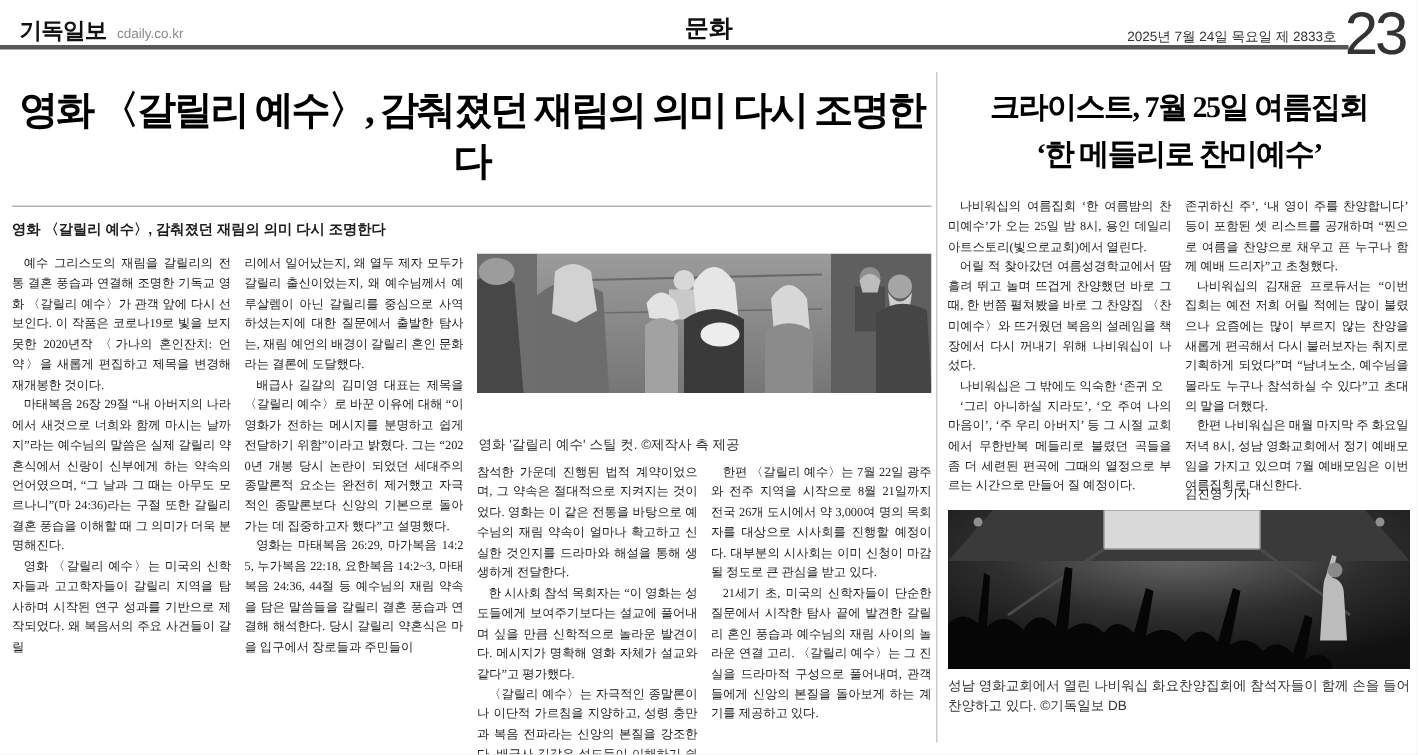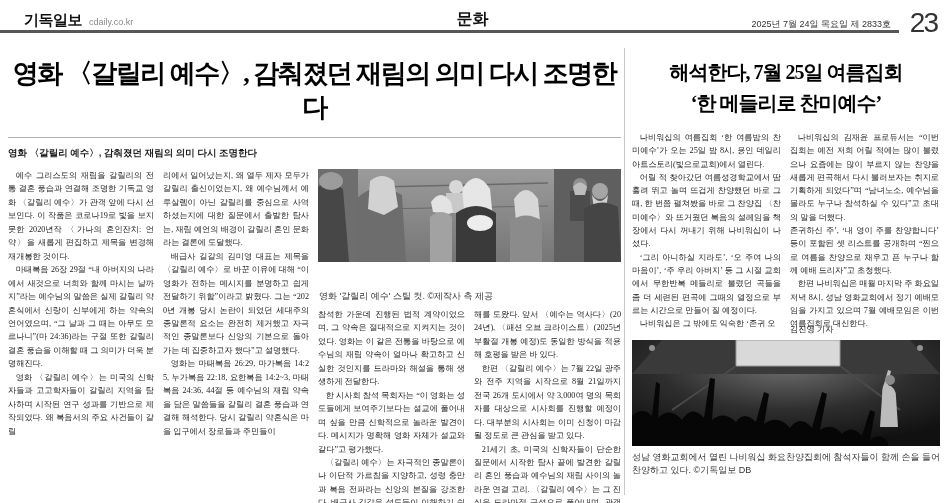--- a/index.html
+++ b/index.html
@@ -1,29 +1,29 @@
 <!DOCTYPE html>
 <html lang="ko"><head>
 <meta charset="utf-8">
 <style>
   html,body{margin:0;padding:0;background:#e9e9e9;}
   .page{width:945px;height:503px;position:relative;background:#ffffff;overflow:hidden;
         font-family:"Liberation Serif","DejaVu Serif",serif;color:#222;margin:0 auto;}
 
   
   .masthead-row{position:absolute;top:5px;left:8px;right:8px;height:30px;}
-  .brand{position:absolute;left:16px;top:6px;font-family:"Liberation Sans",sans-serif;
+  .brand{position:absolute;left:5px;top:6px;font-family:"Liberation Sans",sans-serif;
          font-weight:bold;font-size:15px;color:#111;letter-spacing:-0.5px;}
   .brand-url{font-size:9px;color:#8a8a8a;font-weight:normal;margin-left:7px;letter-spacing:0;}
   .section{position:absolute;left:50%;transform:translateX(-50%);top:4px;
            font-family:"Liberation Sans",sans-serif;font-size:16px;font-weight:bold;color:#111;}
   .dateline{position:absolute;right:46px;top:13px;font-family:"Liberation Sans",sans-serif;
             font-size:9px;color:#333;}
   .pagenum{position:absolute;right:0;top:-2px;font-family:"Liberation Sans",sans-serif;
-           font-size:28px;font-weight:500;color:#333;letter-spacing:-2px;line-height:40px;background:#fff;padding-left:4px;}
+           font-size:40px;font-weight:500;color:#333;letter-spacing:-2px;line-height:40px;background:#fff;padding-left:4px;}
   .header-rule{position:absolute;top:30px;left:0;right:46px;height:3px;background:#54585b;}
 
   
   .divider{position:absolute;left:624px;top:48px;bottom:8px;width:1px;background:#c9c9c9;}
 
   
   .main-article{position:absolute;left:8px;top:44px;width:613px;}
   .m-headline{margin:13px 2px 0;text-align:center;font-size:26px;font-weight:bold;color:#000;
               letter-spacing:-1.5px;line-height:34px;}
   .m-headrule{margin-top:12px;border-bottom:1px solid #b3b3b3;}
@@ -136,46 +136,45 @@
           </svg>
         </div>
         <div class="photo-caption">영화 '갈릴리 예수' 스틸 컷. ©제작사 측 제공</div>
         <div class="m-right-cols">
           <div class="mcol">
               <p class="para flush">참석한 가운데 진행된 법적 계약이었으며, 그 약속은 절대적으로 지켜지는 것이었다. 영화는 이 같은 전통을 바탕으로 예수님의 재림 약속이 얼마나 확고하고 신실한 것인지를 드라마와 해설을 통해 생생하게 전달한다.</p>
               <p class="para">한 시사회 참석 목회자는 “이 영화는 성도들에게 보여주기보다는 설교에 풀어내며 싶을 만큼 신학적으로 놀라운 발견이다. 메시지가 명확해 영화 자체가 설교와 같다”고 평가했다.</p>
               <p class="para">〈갈릴리 예수〉는 자극적인 종말론이나 이단적 가르침을 지양하고, 성령 충만과 복음 전파라는 신앙의 본질을 강조한다. 배급사 길갈은 성도들이 이해하기 쉽게 번역한 자막과 개역개정 성경 본문을 충실히 반영하는 번역 방식으로 관객의 이</p>
             </div>
           <div class="mcol">
-          <p class="para flush">해를 도왔다. 앞서 〈예수는 역사다〉(2024년), 〈패션 오브 크라이스트〉(2025년 부활절 개봉 예정)도 동일한 방식을 적용해 호평을 받은 바 있다.</p>
               <p class="para">한편 〈갈릴리 예수〉는 7월 22일 광주와 전주 지역을 시작으로 8월 21일까지 전국 26개 도시에서 약 3,000여 명의 목회자를 대상으로 시사회를 진행할 예정이다. 대부분의 시사회는 이미 신청이 마감될 정도로 큰 관심을 받고 있다.</p>
               <p class="para">21세기 초, 미국의 신학자들이 단순한 질문에서 시작한 탐사 끝에 발견한 갈릴리 혼인 풍습과 예수님의 재림 사이의 놀라운 연결 고리. 〈갈릴리 예수〉는 그 진실을 드라마적 구성으로 풀어내며, 관객들에게 신앙의 본질을 돌아보게 하는 계기를 제공하고 있다.</p>
             </div>
         </div>
 
       </div>
     </div>
   </div>
 
   <div class="side-article">
     <div class="s-headline">
-      <div>해석한다, 7월 25일 여름집회</div>
+      <div>크라이스트, 7월 25일 여름집회</div>
       <div>‘한 메들리로 찬미예수’</div>
     </div>
 
     <div class="s-body">
       <div class="scol">
           <p class="para">나비워십의 여름집회 ‘한 여름밤의 찬미예수’가 오는 25일 밤 8시, 용인 데일리아트스토리(빛으로교회)에서 열린다.</p>
           <p class="para">어릴 적 찾아갔던 여름성경학교에서 땀 흘려 뛰고 놀며 뜨겁게 찬양했던 바로 그 때, 한 번쯤 펼쳐봤을 바로 그 찬양집 〈찬미예수〉와 뜨거웠던 복음의 설레임을 책장에서 다시 꺼내기 위해 나비워십이 나섰다.</p>
+          <p class="para">나비워십은 그 밖에도 익숙한 ‘존귀 오</p>
           <p class="para">‘그리 아니하실 지라도’, ‘오 주여 나의 마음이’, ‘주 우리 아버지’ 등 그 시절 교회에서 무한반복 메들리로 불렸던 곡들을 좀 더 세련된 편곡에 그때의 열정으로 부르는 시간으로 만들어 질 예정이다.</p>
-          <p class="para">나비워십은 그 밖에도 익숙한 ‘존귀 오</p>
         </div>
       <div class="scol">
+          <p class="para flush">존귀하신 주’, ‘내 영이 주를 찬양합니다’ 등이 포함된 셋 리스트를 공개하며 “찐으로 여름을 찬양으로 채우고 픈 누구나 함께 예배 드리자”고 초청했다.</p>
           <p class="para">나비워십의 김재윤 프로듀서는 “이번 집회는 예전 저희 어릴 적에는 많이 불렸으나 요즘에는 많이 부르지 않는 찬양을 새롭게 편곡해서 다시 불러보자는 취지로 기획하게 되었다”며 “남녀노소, 예수님을 몰라도 누구나 참석하실 수 있다”고 초대의 말을 더했다.</p>
-          <p class="para flush">존귀하신 주’, ‘내 영이 주를 찬양합니다’ 등이 포함된 셋 리스트를 공개하며 “찐으로 여름을 찬양으로 채우고 픈 누구나 함께 예배 드리자”고 초청했다.</p>
           <p class="para">한편 나비워십은 매월 마지막 주 화요일 저녁 8시, 성남 영화교회에서 정기 예배모임을 가지고 있으며 7월 예배모임은 이번 여름집회로 대신한다.</p>
         </div>
     </div>
     <div class="byline" style="width:149px;margin-left:158px;margin-top:-13.3px;">김진영 기자</div>
 
     <div class="photo-frame s-photo">
 
       <svg width="100%" height="100%" viewBox="0 0 308 106" preserveAspectRatio="none">
         <defs>
           <radialGradient id="glow" cx="0.5" cy="0.25" r="0.75">

